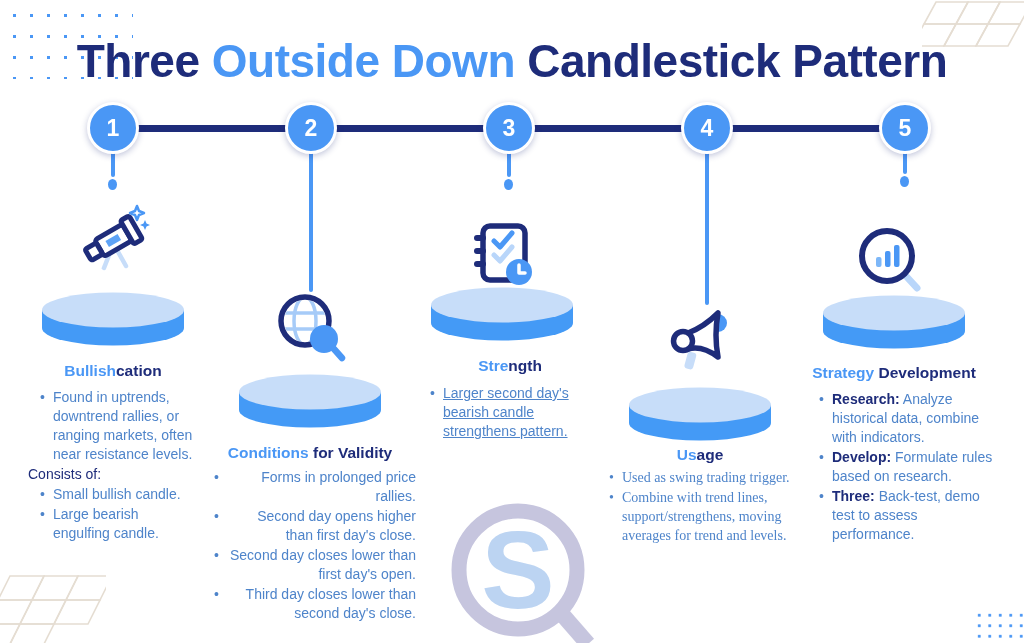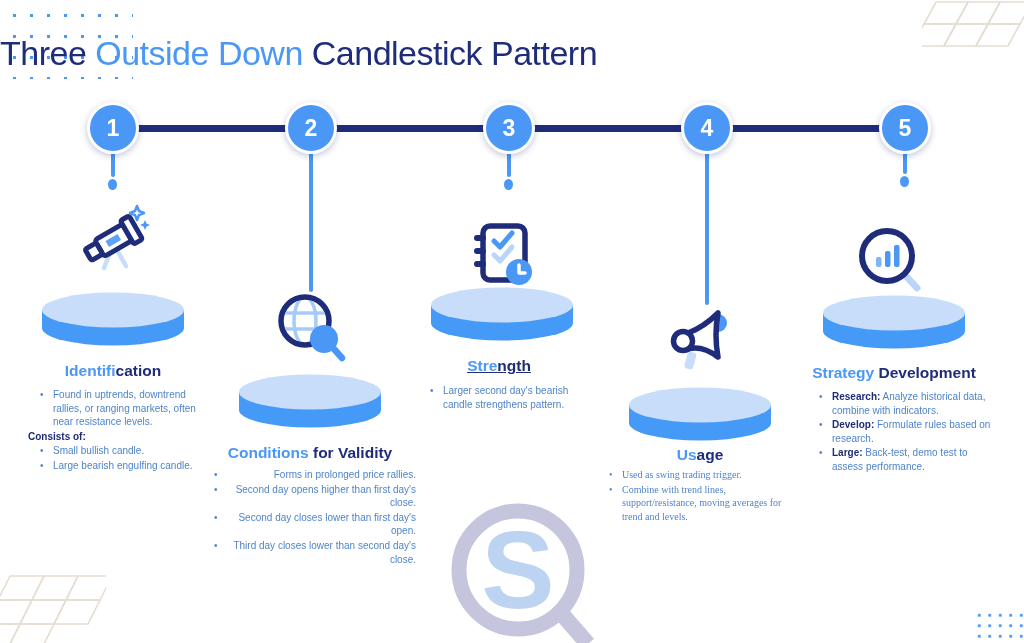--- a/index.html
+++ b/index.html
@@ -1,41 +1,41 @@
 <!DOCTYPE html>
 <html><head>
 <meta charset="utf-8">
 <style>
   html,body{margin:0;padding:0;}
   .stage{position:relative;width:1024px;height:643px;background:#ffffff;overflow:hidden;
          font-family:"Liberation Sans",sans-serif;}
   .abs{position:absolute;}
 
   
-  .title{left:0;top:34px;width:1024px;font-size:34px;font-weight:400;
+  .title{left:0;top:34px;width:1024px;text-align:center;font-size:46px;font-weight:700;
          letter-spacing:-0.5px;color:#1e2c7a;}
   .title .accent{color:#4a97f5;}
 
   
   .tl-line{left:113px;top:125px;width:792px;height:7px;background:#1e2c7a;border-radius:4px;}
   .num{width:46px;height:46px;border-radius:50%;background:#4a97f5;border:3px solid #fff;
        box-shadow:0 2px 6px rgba(30,44,122,.28);color:#fff;font-weight:700;font-size:23px;
        display:flex;align-items:center;justify-content:center;box-sizing:content-box;}
   .vline{width:4px;background:#4a97f5;border-radius:2px;}
   .vdot{width:9px;height:11px;border-radius:50%;background:#4a97f5;}
 
   
   .heading{text-align:center;font-weight:800;font-size:15.5px;color:#1e2c7a;}
   .heading .accent{color:#4a97f5;}
-  .body{font-size:10px;line-height:1.36;color:#4e84ca;}
+  .body{font-size:14px;line-height:1.36;color:#4e84ca;}
   .body ul{margin:0;padding:0 0 0 2px;list-style:none;}
   .b1 ul{padding-left:12px;}
   .body li{position:relative;padding-left:13px;margin:0 0 1px 0;}
   .body li:before{content:"•";position:absolute;left:0;top:0;color:#4e84ca;}
-  .label-line{font-weight:700;color:#1e2c7a;margin:1px 0;}
+  .label-line{font-weight:400;color:#1e2c7a;margin:1px 0;}
   .lead{font-weight:700;color:#1e2c7a;font-style:normal;margin-top:40px;}
 
   
   .dots-tl{left:6px;top:5px;width:127px;height:74px;
     background-image:radial-gradient(circle,#4a97f5 1.6px,transparent 1.9px);
     background-size:17px 21px;}
   .dots-br{left:974px;top:610px;width:50px;height:33px;
     background-image:radial-gradient(circle,#4a97f5 1.3px,transparent 1.6px);
     background-size:10.5px 10.5px;}
 </style>
@@ -185,23 +185,23 @@
     <ellipse cx="71" cy="36" rx="71" ry="17.5" fill="#449af6"></ellipse>
       <rect x="0" y="18" width="142" height="18" fill="#449af6"></rect>
       <ellipse cx="71" cy="18" rx="71" ry="17.5" fill="#c7ddf9"></ellipse>
   </svg>
   <svg class="abs" style="left:823px;top:295px;" width="142" height="54" viewBox="0 0 142 54">
     <ellipse cx="71" cy="36" rx="71" ry="17.5" fill="#449af6"></ellipse>
       <rect x="0" y="18" width="142" height="18" fill="#449af6"></rect>
       <ellipse cx="71" cy="18" rx="71" ry="17.5" fill="#c7ddf9"></ellipse>
   </svg>
 
-  <div class="abs heading" style="left:23px;top:362px;width:180px;"><span class="accent">Identifi</span><span>cation</span></div>
+  <div class="abs heading" style="left:23px;top:362px;width:180px;"><span class="accent">Bullish</span><span>cation</span></div>
   <div class="abs heading" style="left:210px;top:444px;width:200px;"><span class="accent">Conditions</span><span> for Validity</span></div>
-  <div class="abs heading" style="left:409px;top:357px;width:180px;text-decoration:underline;"><span class="accent">Stre</span><span>ngth</span></div>
+  <div class="abs heading" style="left:420px;top:357px;width:180px;"><span class="accent">Stre</span><span>ngth</span></div>
   <div class="abs heading" style="left:610px;top:446px;width:180px;"><span class="accent">Us</span><span>age</span></div>
   <div class="abs heading" style="left:794px;top:364px;width:200px;"><span class="accent">Strategy</span><span> Development</span></div>
 
   <div class="abs body b1" style="left:28px;top:388px;width:170px;">
     <ul>
       <li><span>Found in uptrends, downtrend rallies, or ranging markets, often near resistance levels.</span></li>
     </ul>
     <div class="label-line">Consists of:</div>
     <ul>
       <li><span>Small bullish candle.</span></li>
@@ -211,34 +211,34 @@
 
   <div class="abs body" style="left:212px;top:468px;width:204px;text-align:right;">
     <ul>
       <li><span>Forms in prolonged price rallies.</span></li>
       <li><span>Second day opens higher than first day's close.</span></li>
       <li><span>Second day closes lower than first day's open.</span></li>
       <li><span>Third day closes lower than second day's close.</span></li>
     </ul>
   </div>
 
-  <div class="abs body" style="left:428px;top:384px;width:152px;">
+  <div class="abs body" style="left:428px;top:384px;width:152px;text-decoration:underline;">
     <ul>
       <li><span>Larger second day's bearish candle strengthens pattern.</span></li>
     </ul>
   </div>
 
   <div class="abs body" style="left:607px;top:468px;width:196px;font-family:Liberation Serif, serif;">
     <ul>
       <li><span>Used as swing trading trigger.</span></li>
-      <li><span>Combine with trend lines, support/resistance, moving averages for trend and levels.</span></li>
+      <li><span>Combine with trend lines, support/strengthens, moving averages for trend and levels.</span></li>
     </ul>
   </div>
 
   <div class="abs body" style="left:817px;top:390px;width:176px;">
     <ul>
       <li><b class="lead">Research:</b> <span>Analyze historical data, combine with indicators.</span></li>
       <li><b class="lead">Develop:</b> <span>Formulate rules based on research.</span></li>
-      <li><b class="lead">Large:</b> <span>Back-test, demo test to assess performance.</span></li>
+      <li><b class="lead">Three:</b> <span>Back-test, demo test to assess performance.</span></li>
     </ul>
   </div>
 
 </div>
 
 </body></html>

